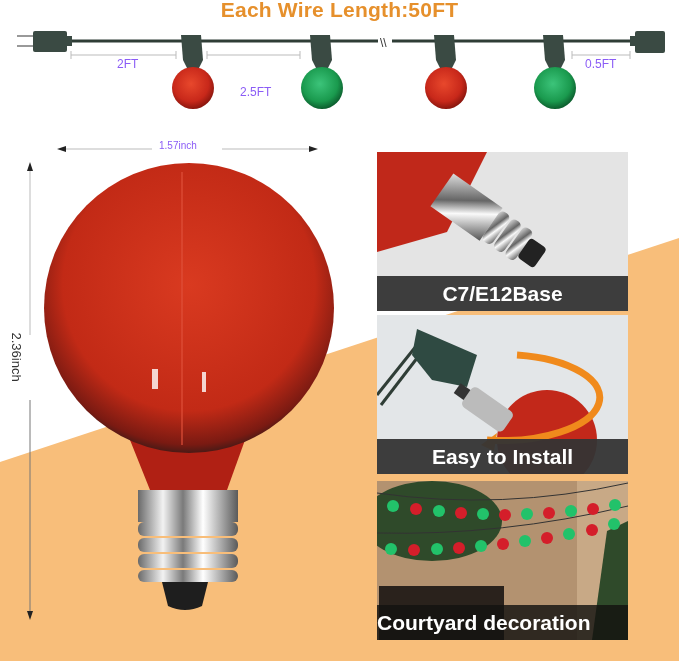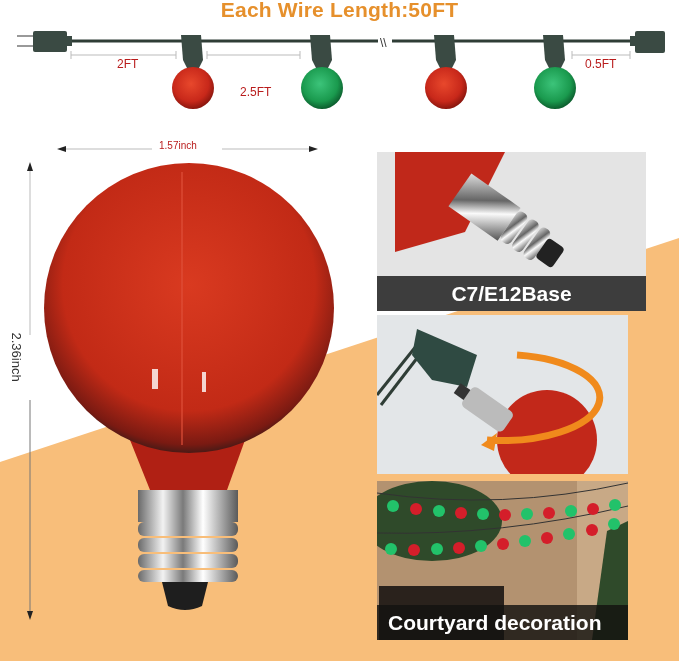--- a/index.html
+++ b/index.html
@@ -1,23 +1,23 @@
 <!DOCTYPE html>
 <html><head>
 <meta charset="utf-8">
 <style>
   html,body{margin:0;padding:0;}
   body{width:679px;height:661px;position:relative;overflow:hidden;background:#fff;font-family:"Liberation Sans",sans-serif;}
   .abs{position:absolute;}
   #bg-svg{position:absolute;left:0;top:0;}
   .title{position:absolute;left:0;width:679px;top:-2px;text-align:center;font-weight:bold;font-size:21px;color:#e6902c;letter-spacing:0.2px;}
-  .dim-label{position:absolute;font-size:12px;color:#b91c1c;}
+  .dim-label{position:absolute;font-size:12px;color:#8b5cf6;}
   .panel{position:absolute;left:377px;width:251px;overflow:hidden;}
   .caption{position:absolute;left:0;right:0;bottom:0;height:35px;background:rgba(52,52,52,0.95);color:#fff;font-weight:bold;font-size:21px;display:flex;align-items:center;justify-content:center;}
-  .caption.dark{background:rgba(20,18,16,0.82);justify-content:flex-start;padding-left:11px;}
+  .caption.dark{background:rgba(20,18,16,0.82);justify-content:flex-start;}
   .vlabel{position:absolute;left:-14px;top:355px;transform:rotate(90deg);transform-origin:center;font-size:13px;color:#333;white-space:nowrap;width:60px;}
 </style>
 </head>
 <body>
 
 <svg id="bg-svg" width="679" height="661">
   <polygon points="0,462 679,238 679,661 0,661" fill="#f8be7a"></polygon>
 </svg>
 
 <div class="title">Each Wire Length:50FT</div>
@@ -126,21 +126,21 @@
   <rect x="108" y="330" width="100" height="32" fill="url(#metal)"></rect>
   <g fill="url(#metal)">
     <rect x="108" y="362" width="100" height="14" rx="6"></rect>
     <rect x="108" y="378" width="100" height="14" rx="6"></rect>
     <rect x="108" y="394" width="100" height="14" rx="6"></rect>
     <rect x="108" y="410" width="100" height="12" rx="6"></rect>
   </g>
   <path d="M132,422 L178,422 L172,446 Q155,454 138,446 Z" fill="#1e1e1e"></path>
 </svg>
 
-<div class="panel" style="top:152px;height:159px;background:#e4e4e4;padding-left:18px;">
+<div class="panel" style="top:152px;height:159px;background:#e4e4e4;">
   <svg width="251" height="159">
     <defs>
       <linearGradient id="metal2" x1="0" x2="1" y1="0" y2="1">
         <stop offset="0%" stop-color="#ddd"></stop>
         <stop offset="40%" stop-color="#666"></stop>
         <stop offset="60%" stop-color="#fafafa"></stop>
         <stop offset="100%" stop-color="#555"></stop>
       </linearGradient>
     </defs>
     <path d="M0,0 L110,0 L70,80 L0,100 Z" fill="#c0281a"></path>
@@ -161,20 +161,21 @@
     <line x1="4" y1="90" x2="44" y2="38" stroke="#2f3d36" stroke-width="3"></line>
     <path d="M40,14 L100,40 L90,72 L55,65 L35,40 Z" fill="#2f4a42"></path>
     <circle cx="170" cy="125" r="50" fill="#c2281a"></circle>
     <g transform="translate(90,80) rotate(35)">
       <rect x="0" y="-12" width="50" height="24" rx="5" fill="#bbb"></rect>
       <rect x="-12" y="-6" width="12" height="12" fill="#333"></rect>
     </g>
     <path d="M140,40 A50,22 0 1,1 110,125" fill="none" stroke="#f08a1c" stroke-width="7"></path>
     <polygon points="104,130 120,118 117,136" fill="#f08a1c"></polygon>
   </svg>
+  <div class="caption">Easy to Install</div>
 </div>
 
 <div class="panel" style="top:481px;height:159px;background:#b7936c;">
   <svg width="251" height="159">
     <rect x="0" y="0" width="251" height="159" fill="#b39270"></rect>
     <rect x="200" y="0" width="51" height="159" fill="#c8a986"></rect>
     <ellipse cx="55" cy="40" rx="70" ry="40" fill="#2f4a2a"></ellipse>
     <rect x="2" y="105" width="125" height="54" fill="#2a221c"></rect>
     <path d="M230,50 L251,40 L251,159 L215,159 Z" fill="#2f4a2a"></path>
     <path d="M0,12 Q125,30 251,2" stroke="#333" stroke-width="1" fill="none"></path>

